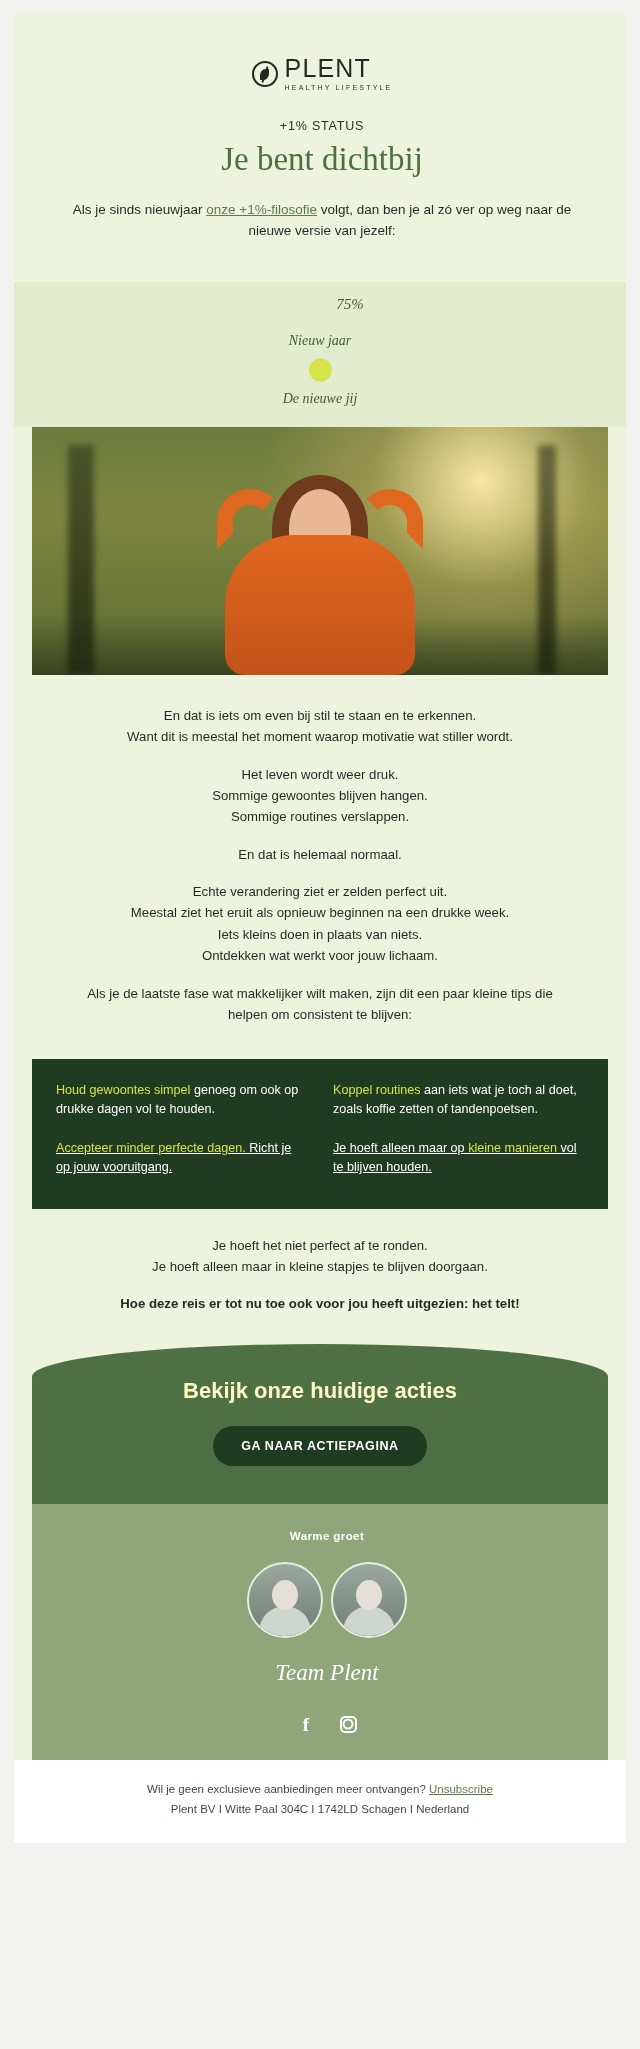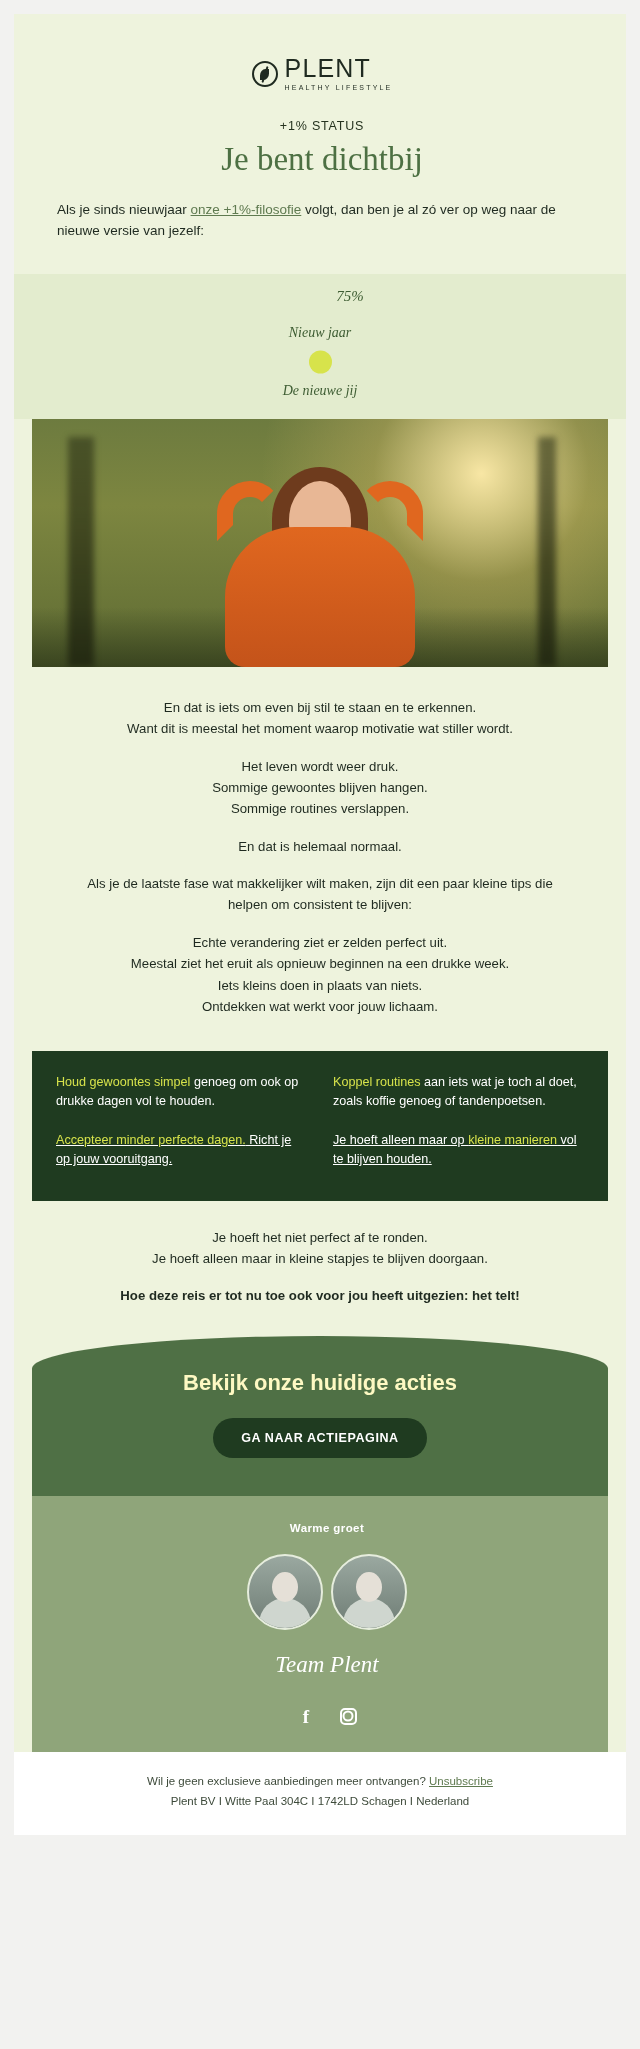--- a/index.html
+++ b/index.html
@@ -73,26 +73,26 @@
     color: #26331f;
   }
   .headline {
     margin-top: 8px;
     font-family: "Liberation Serif", serif;
     font-size: 33px;
     color: #4d7043;
     font-weight: 400;
   }
   .intro {
-    margin: 22px auto 0 auto;
+    margin: 22px auto 8px auto;
     width: 530px;
     font-size: 13.5px;
     line-height: 1.55;
     color: #1f2a20;
-    text-align: left;
+    text-align: center;
   }
   .intro a {
     color: #5f7a50;
     text-decoration: underline;
   }
 
   
   .progress-band {
     background: #e3ecce;
     margin-top: 22px;
@@ -423,39 +423,39 @@
     </div>
   </div>
 
   <div class="body-copy">
     <p style="white-space:pre-line">En dat is iets om even bij stil te staan en te erkennen.
 Want dit is meestal het moment waarop motivatie wat stiller wordt.</p>
     <p style="white-space:pre-line">Het leven wordt weer druk.
 Sommige gewoontes blijven hangen.
 Sommige routines verslappen.</p>
     <p style="white-space:pre-line">En dat is helemaal normaal.</p>
-    <p style="white-space:pre-line">Als je de laatste fase wat makkelijker wilt maken, zijn dit een paar kleine tips die helpen om consistent te blijven:</p>
     <p style="white-space:pre-line">Echte verandering ziet er zelden perfect uit.
 Meestal ziet het eruit als opnieuw beginnen na een drukke week.
 Iets kleins doen in plaats van niets.
 Ontdekken wat werkt voor jouw lichaam.</p>
+    <p style="white-space:pre-line">Als je de laatste fase wat makkelijker wilt maken, zijn dit een paar kleine tips die helpen om consistent te blijven:</p>
   </div>
 
   <div class="tips">
     <div class="tips-col">
       <div class="tip">
         <span class="hl">Houd gewoontes simpel</span><span> genoeg om ook op drukke dagen vol te houden.</span>
       </div>
       <div class="tip">
         <span class="hl">Accepteer minder perfecte dagen.</span><span> Richt je op jouw vooruitgang.</span>
       </div>
     </div>
     <div class="tips-col">
       <div class="tip">
-        <span class="hl">Koppel routines</span><span> aan iets wat je toch al doet, zoals koffie genoeg of tandenpoetsen.</span>
+        <span class="hl">Koppel routines</span><span> aan iets wat je toch al doet, zoals koffie zetten of tandenpoetsen.</span>
       </div>
       <div class="tip">
         <span>Je hoeft alleen maar op </span><span class="hl">kleine manieren</span><span> vol te blijven houden.</span>
       </div>
     </div>
   </div>
 
   <div class="closing">
     <div>Je hoeft het niet perfect af te ronden.</div>
     <div>Je hoeft alleen maar in kleine stapjes te blijven doorgaan.</div>

